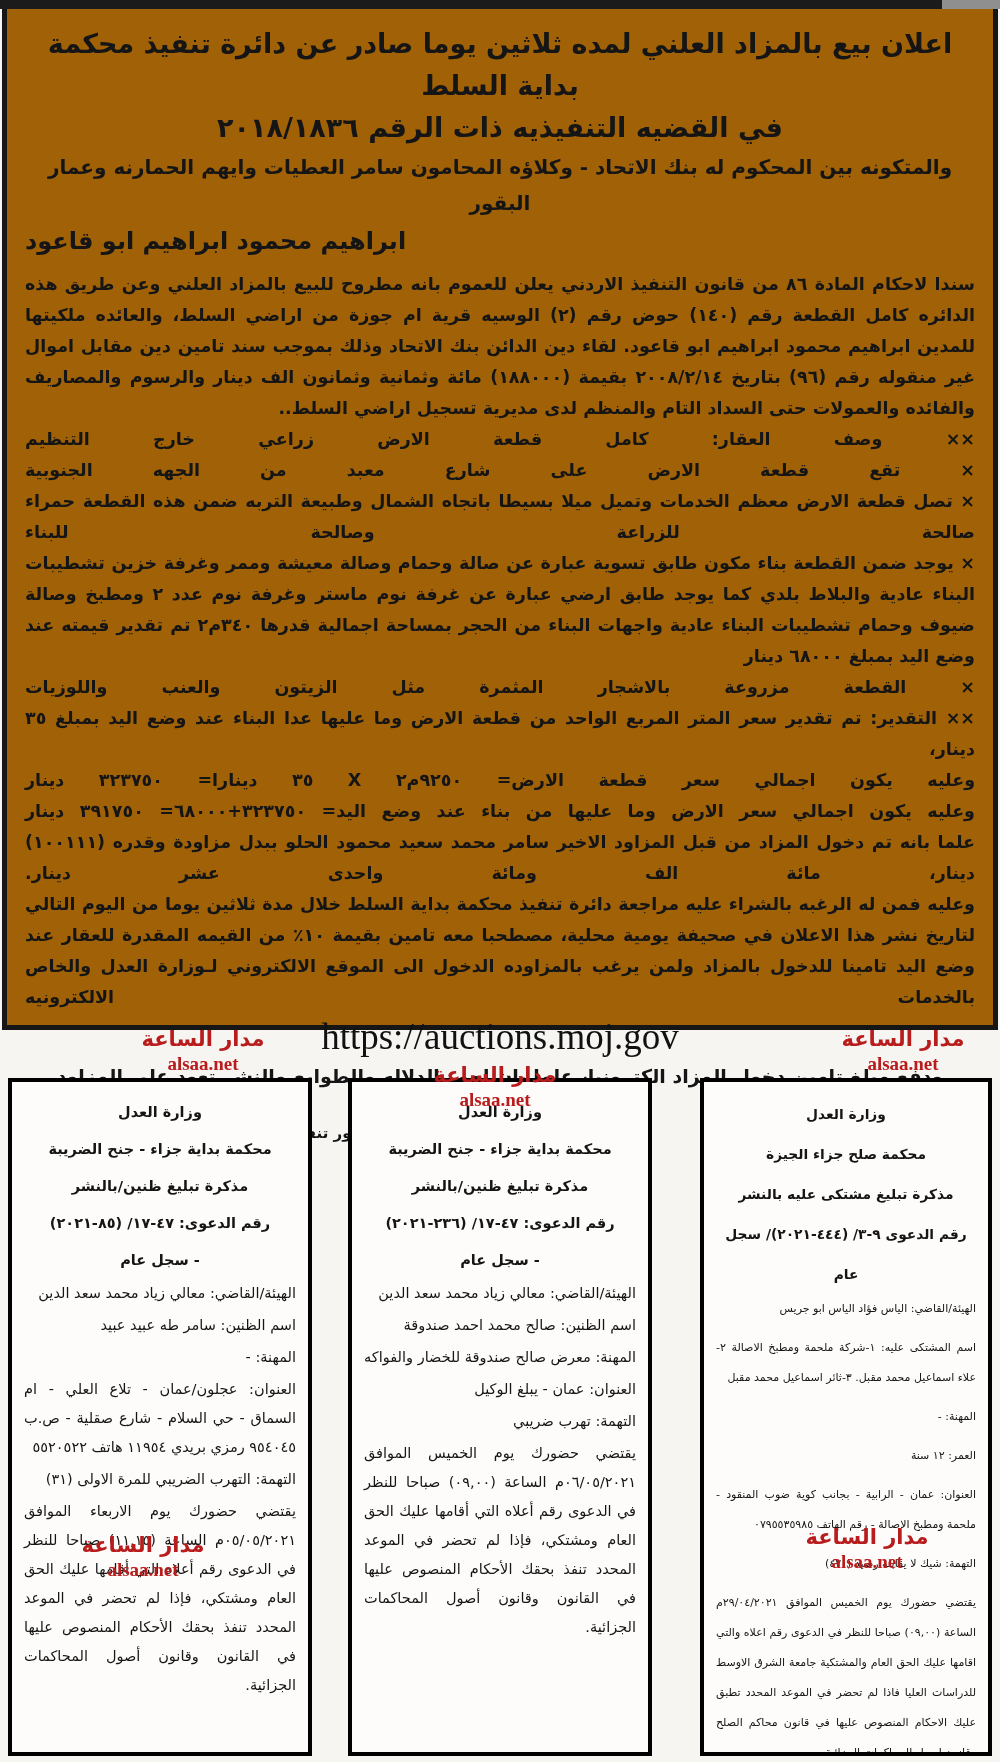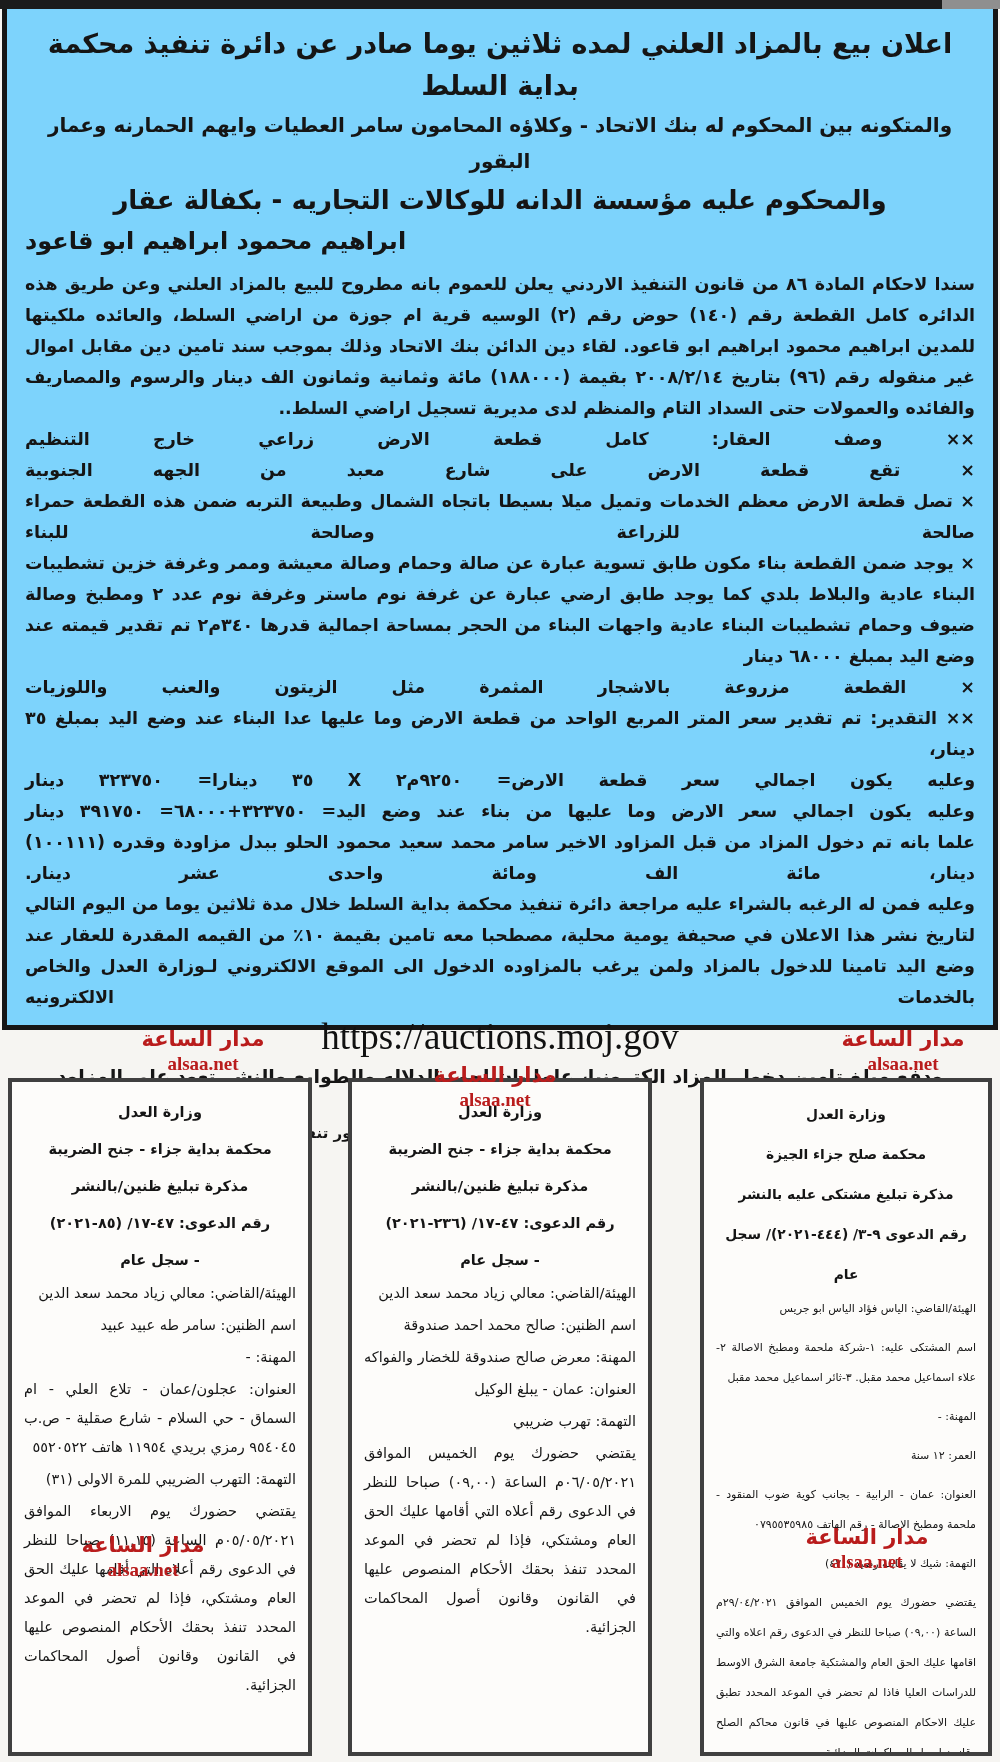--- a/index.html
+++ b/index.html
@@ -11,21 +11,21 @@
     color:#151515;
     direction:rtl;
     position:relative;
     overflow:hidden;
   }
   .topbar { position:absolute; left:0; top:0; width:1000px; height:9px; background:#1b1b1b; z-index:4; }
   .topbar-notch { position:absolute; right:0; top:0; width:58px; height:9px; background:#8f8f8f; }
 
   .main-box {
     position:absolute; left:2px; top:2px; width:996px; height:1028px;
-    background:#7dd3fc; border:5px solid #161616;
+    background:#a16207; border:5px solid #161616;
     padding:16px 18px 6px 18px; z-index:2;
   }
   .title { text-align:center; font-weight:bold; font-size:27px; line-height:42px; letter-spacing:-.3px; }
   .parties { text-align:center; font-weight:bold; font-size:20px; line-height:36px; }
   .defendant1 { text-align:center; font-weight:bold; font-size:26px; line-height:42px; }
   .defendant2 { text-align:left; font-weight:bold; font-size:24px; line-height:40px; }
   .ann-body { margin-top:8px; }
   .ann-p {
     font-size:17.5px; font-weight:bold; line-height:31px;
     text-align:justify; text-justify:inter-word;
@@ -33,21 +33,21 @@
   .stretch { text-align-last:justify; }
   .url-line {
     text-align:center; font-family:"Liberation Serif","DejaVu Serif",serif;
     font-size:37px; line-height:48px; direction:ltr; color:#111;
   }
   .payment { text-align:center; font-weight:bold; font-size:19px; line-height:30px; }
   .signature { text-align:left; font-weight:bold; font-size:15px; line-height:24px; padding-left:120px; }
 
   .notice-box {
     position:absolute; top:1078px; height:678px;
-    background:#fdfcfa; border:4px solid #404040;
+    background:#fdfcfa; border:4px solid #000000;
     padding:12px 12px; overflow:hidden; z-index:2;
   }
   .nb-left  { left:8px;   width:304px; }
   .nb-mid   { left:348px; width:304px; }
   .nb-right { left:700px; width:292px; }
   .nh { text-align:center; font-weight:bold; font-size:14.5px; line-height:37px; }
   .notice-box p {
     font-weight:normal; font-size:14.5px; line-height:29px;
     text-align:justify; text-justify:inter-word; margin-bottom:3px;
   }
@@ -63,22 +63,22 @@
 </style>
 </head>
 <body>
 
 <div class="topbar">
   <div class="topbar-notch"></div>
 </div>
 
 <div class="main-box">
   <div class="title">اعلان بيع بالمزاد العلني لمده ثلاثين يوما صادر عن دائرة تنفيذ محكمة بداية السلط</div>
+  <div class="title">في القضيه التنفيذيه ذات الرقم ٢٠١٨/١٨٣٦</div>
   <div class="parties">والمتكونه بين المحكوم له بنك الاتحاد - وكلاؤه المحامون سامر العطيات وايهم الحمارنه وعمار البقور</div>
-  <div class="defendant1">والمحكوم عليه مؤسسة الدانه للوكالات التجاريه - بكفالة عقار</div>
   <div class="defendant2">ابراهيم محمود ابراهيم ابو قاعود</div>
 
   <div class="ann-body">
     <p class="ann-p">سندا لاحكام المادة ٨٦ من قانون التنفيذ الاردني يعلن للعموم بانه مطروح للبيع بالمزاد العلني وعن طريق هذه الدائره كامل القطعة رقم (١٤٠) حوض رقم (٢) الوسيه قرية ام جوزة من اراضي السلط، والعائده ملكيتها للمدين ابراهيم محمود ابراهيم ابو قاعود. لقاء دين الدائن بنك الاتحاد وذلك بموجب سند تامين دين مقابل اموال غير منقوله رقم (٩٦) بتاريخ ٢٠٠٨/٢/١٤ بقيمة (١٨٨٠٠٠) مائة وثمانية وثمانون الف دينار والرسوم والمصاريف والفائده والعمولات حتى السداد التام والمنظم لدى مديرية تسجيل اراضي السلط..</p>
     <p class="ann-p stretch">×× وصف العقار: كامل قطعة الارض زراعي خارج التنظيم</p>
     <p class="ann-p stretch">× تقع قطعة الارض على شارع معبد من الجهه الجنوبية</p>
     <p class="ann-p stretch">× تصل قطعة الارض معظم الخدمات وتميل ميلا بسيطا باتجاه الشمال وطبيعة التربه ضمن هذه القطعة حمراء صالحة للزراعة وصالحة للبناء</p>
     <p class="ann-p">× يوجد ضمن القطعة بناء مكون طابق تسوية عبارة عن صالة وحمام وصالة معيشة وممر وغرفة خزين تشطيبات البناء عادية والبلاط بلدي كما يوجد طابق ارضي عبارة عن غرفة نوم ماستر وغرفة نوم عدد ٢ ومطبخ وصالة ضيوف وحمام تشطيبات البناء عادية واجهات البناء من الحجر بمساحة اجمالية قدرها ٣٤٠م٢ تم تقدير قيمته عند وضع اليد بمبلغ ٦٨٠٠٠ دينار</p>
     <p class="ann-p stretch">× القطعة مزروعة بالاشجار المثمرة مثل الزيتون والعنب واللوزيات</p>
     <p class="ann-p">×× التقدير: تم تقدير سعر المتر المربع الواحد من قطعة الارض وما عليها عدا البناء عند وضع اليد بمبلغ ٣٥ دينار،</p>

